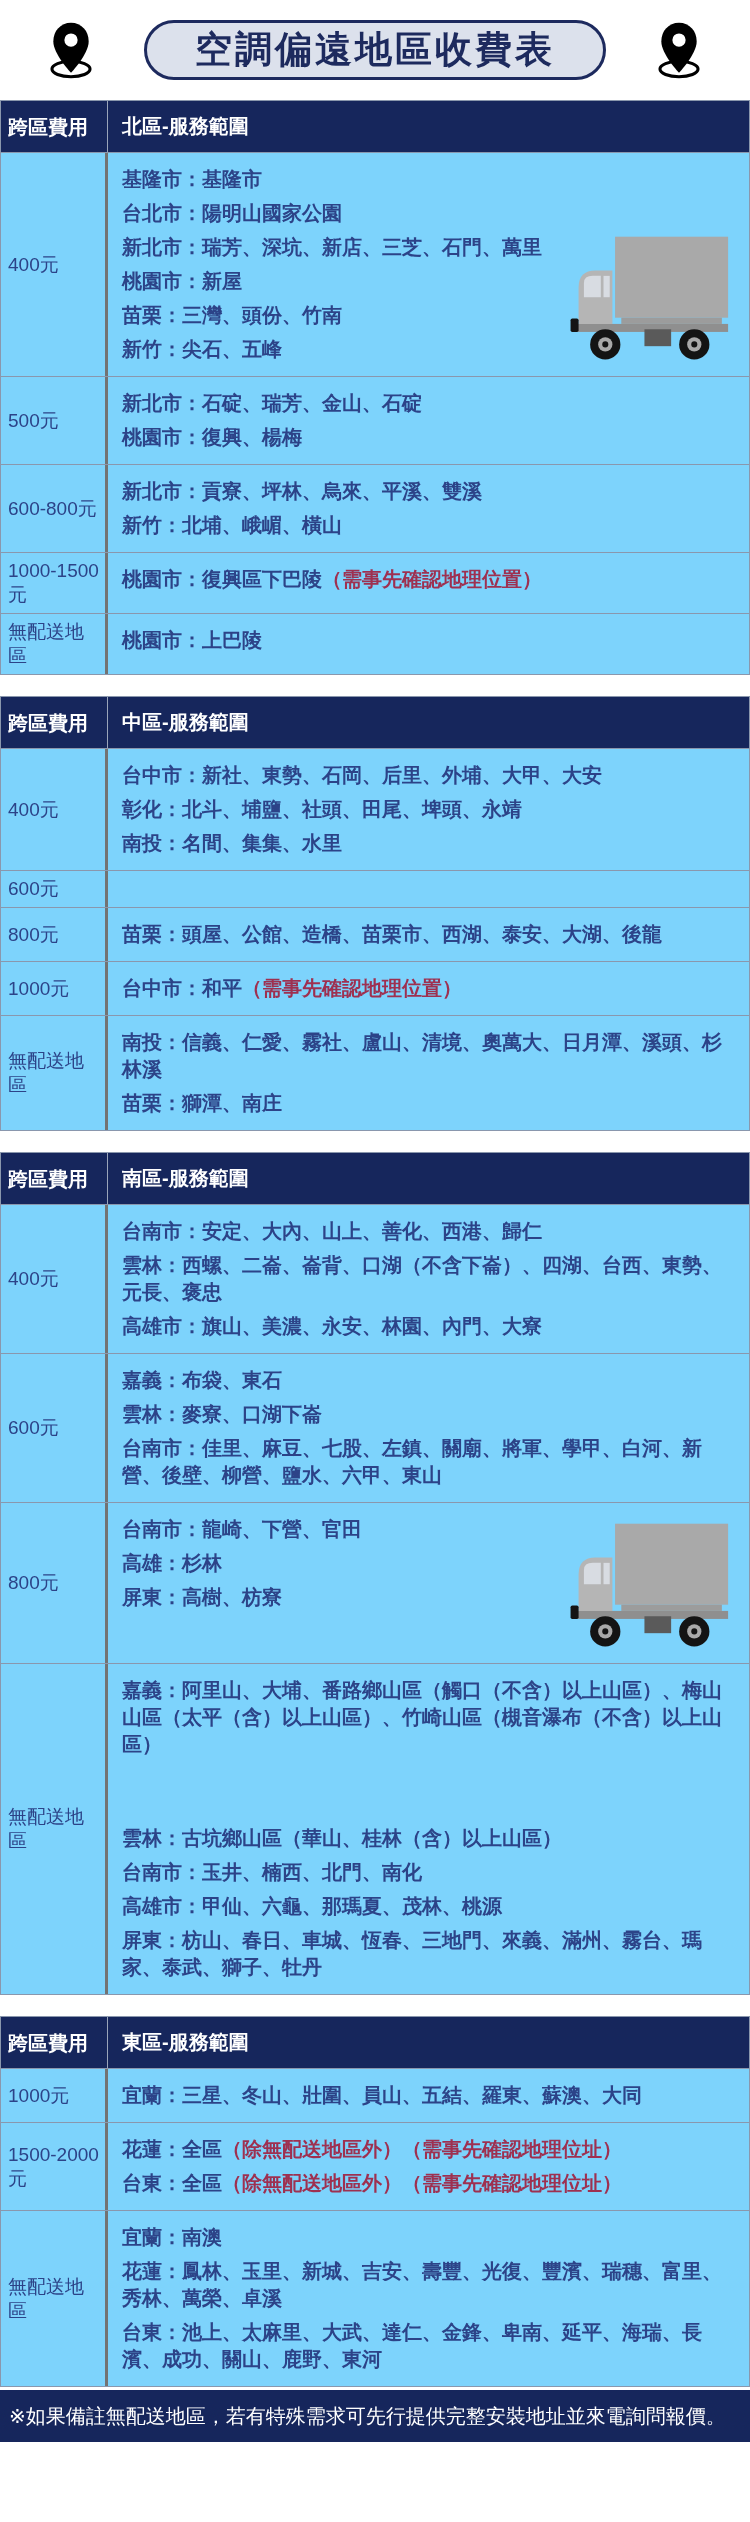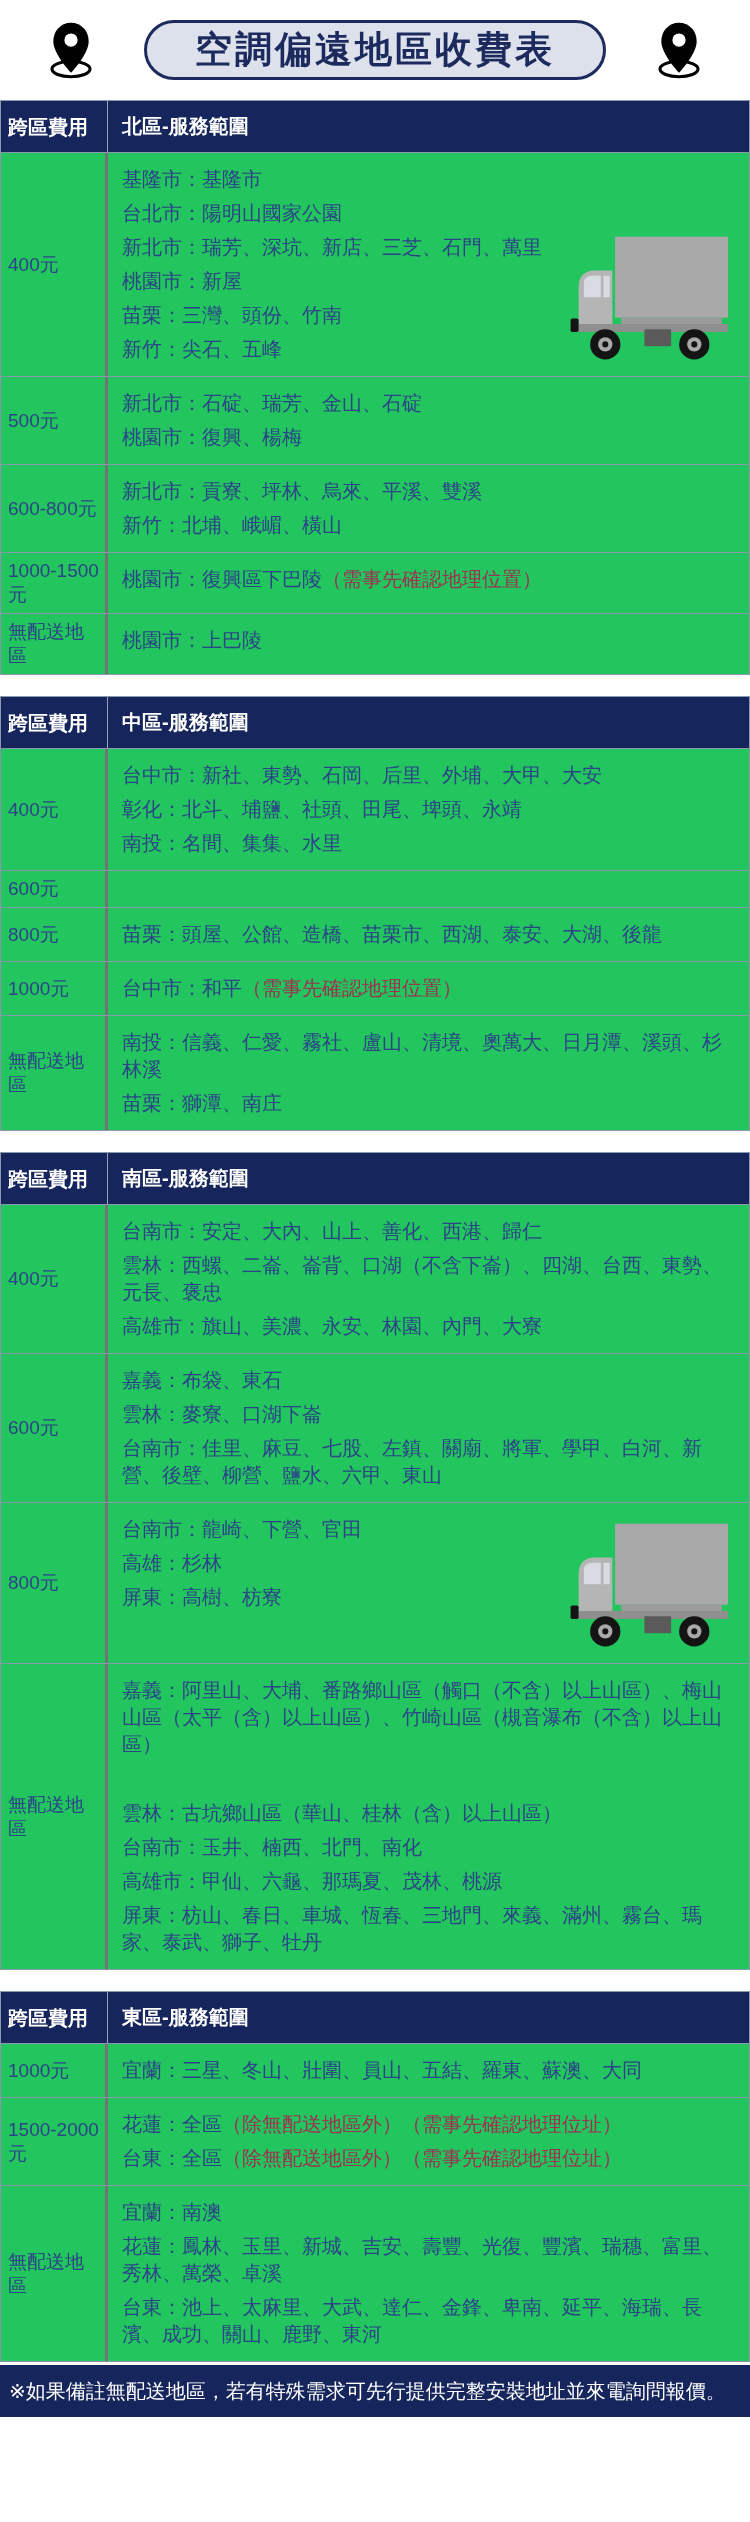--- a/index.html
+++ b/index.html
@@ -25,21 +25,21 @@
     color:#1d2a5e;
     font-size:37px;font-weight:bold;letter-spacing:3px;
     padding:0 26px;box-sizing:border-box;
   }
 
   
   .ftable{
     width:750px;box-sizing:border-box;
     border:1px solid #8a97ad;
     margin:0 0 21px 0;
-    background:#22c55e;
+    background:#7dd3fc;
   }
   .ftable:last-of-type{margin-bottom:3px;}
   .trow{
     display:grid;grid-template-columns:107px 1fr;
     border-top:1px solid #8a97ad;
   }
   .trow:first-child{border-top:none;}
   .thead{background:#16265c;}
   .thead .fee-cell,.thead .area-cell{
     color:#ffffff;font-size:20px;font-weight:bold;
@@ -49,24 +49,24 @@
   .fee-cell{
     display:flex;align-items:center;
     padding:6px 4px 6px 7px;
     font-size:19px;color:#2c4388;
     border-right:3px solid #737373;
     line-height:24px;
   }
   .area-cell{
     position:relative;
     padding:6px 14px;
-    color:#2c4388;font-size:20px;
+    color:#2c4388;font-size:20px;font-weight:bold;
   }
   .entry{line-height:27px;margin:7px 0;}
-  .entry.gap{margin-bottom:42px;}
+  .entry.gap{margin-bottom:67px;}
   .red{color:#9e3050;}
 
   .truck{
     position:absolute;right:12px;bottom:10px;
     pointer-events:none;
   }
   .has-truck .area-cell{min-height:148px;}
 
   
   .footer-note{

